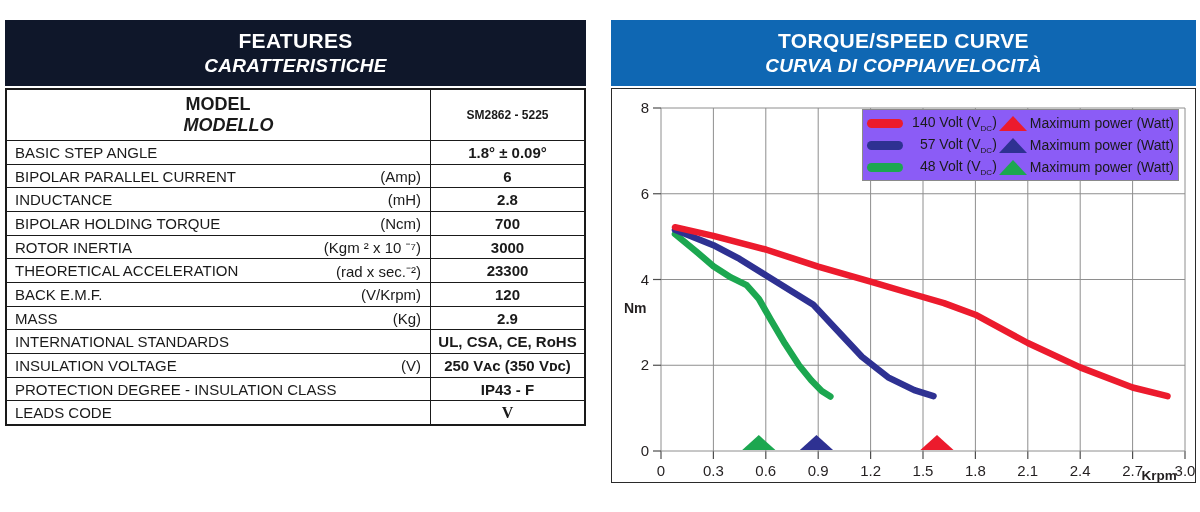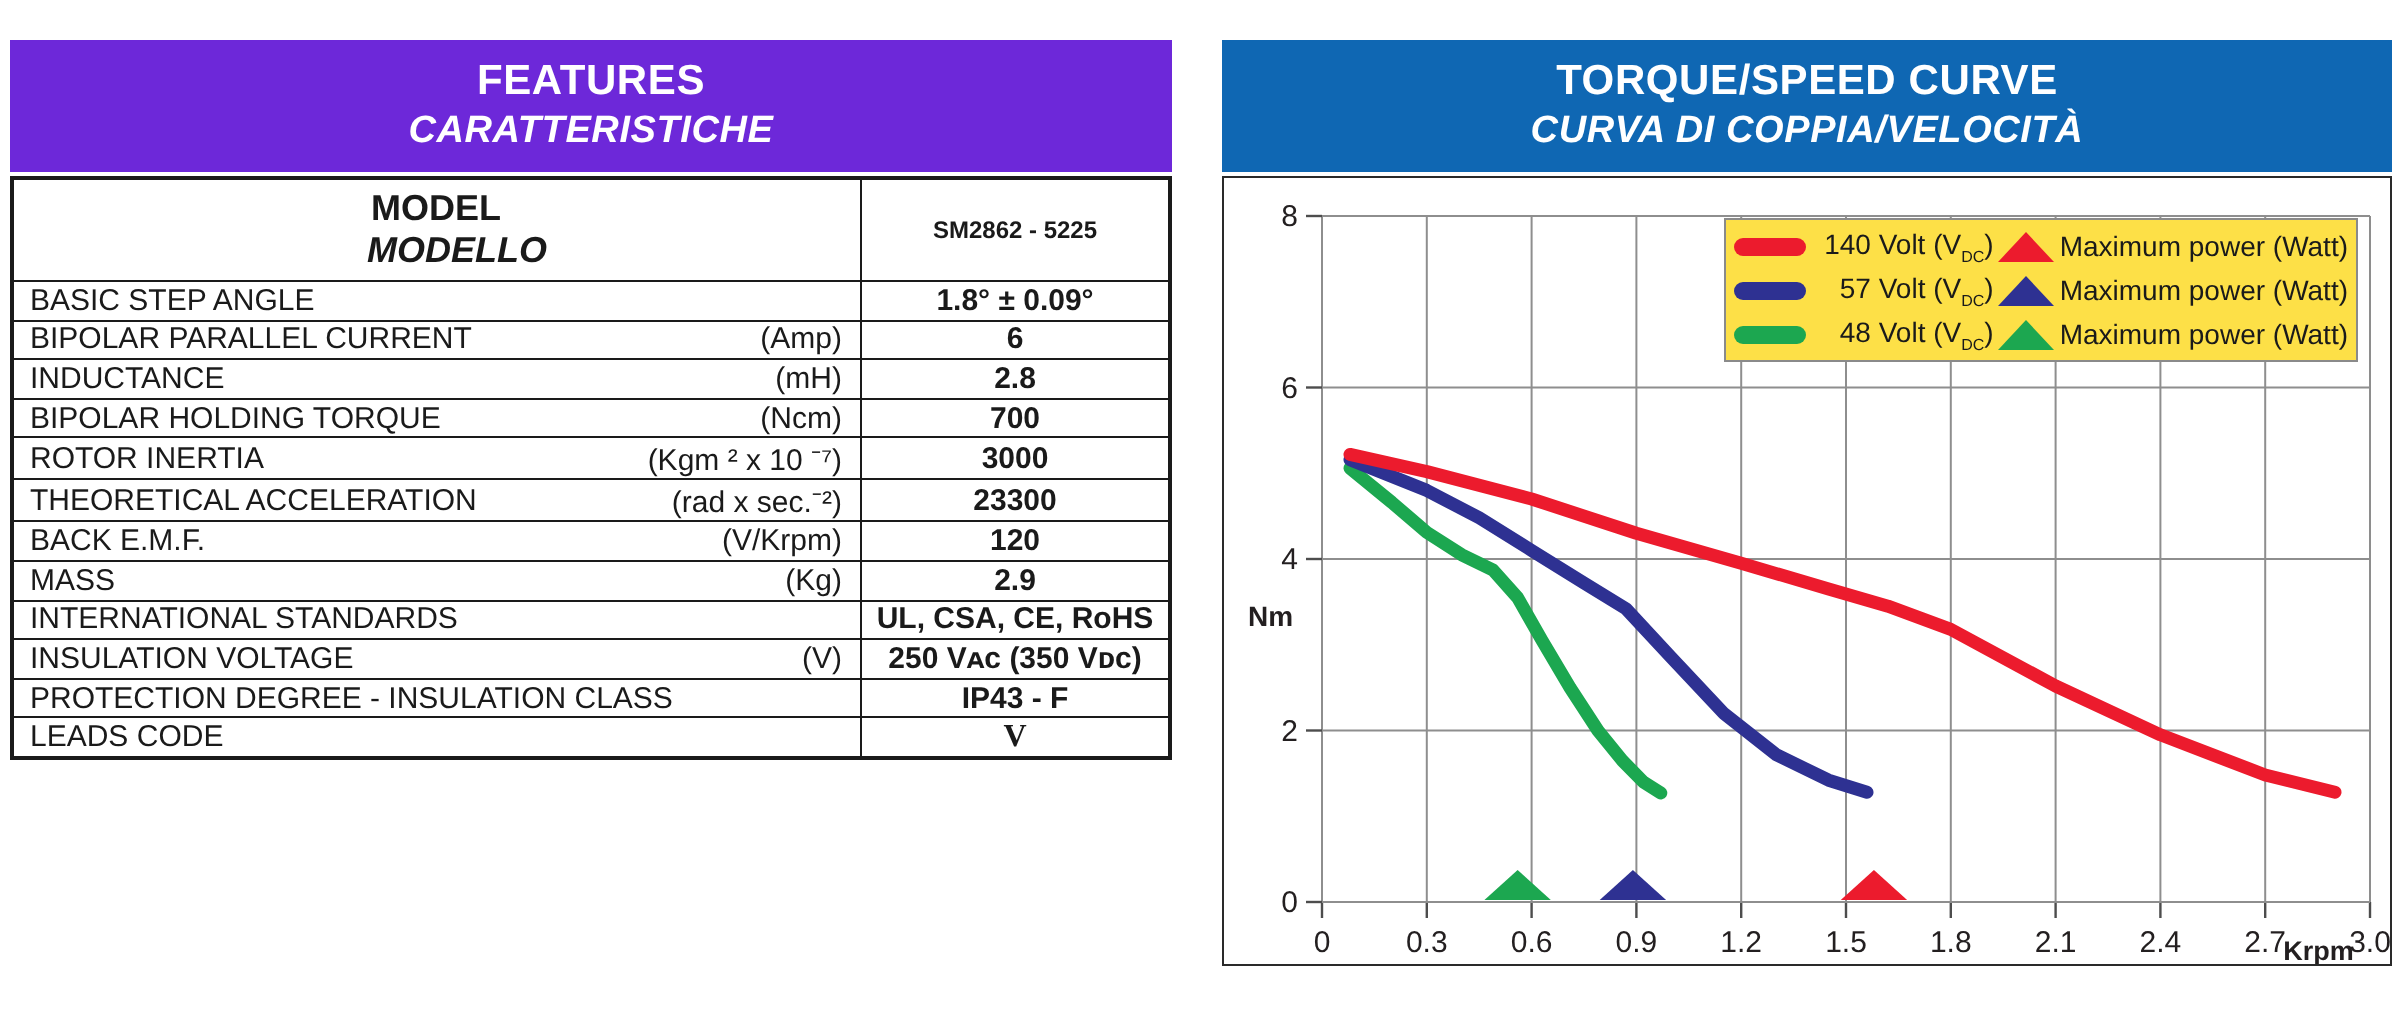--- a/index.html
+++ b/index.html
@@ -5,21 +5,21 @@
   html,body{margin:0;padding:0;background:#ffffff;}
   body{width:1200px;height:512px;position:relative;overflow:hidden;
        font-family:"Liberation Sans",sans-serif;color:#1a1a1a;}
   .panel-header{color:#fff;text-align:center;height:66px;display:flex;
        flex-direction:column;justify-content:center;line-height:1.25;}
   .ph-en{font-weight:bold;font-size:21px;letter-spacing:.3px;}
   .ph-it{font-weight:bold;font-style:italic;font-size:19px;letter-spacing:.3px;}
 
   
   #features-panel{position:absolute;left:5px;top:20px;width:581px;}
-  #spec-table{margin-top:2px;height:292px;border:2px solid #1a1a1a;
+  #spec-table{margin-top:2px;height:338px;border:2px solid #1a1a1a;
       box-sizing:border-box;display:flex;flex-direction:column;background:#fff;}
   .srow{display:flex;flex:1;border-top:1px solid #1a1a1a;align-items:stretch;}
   .srow:first-child{border-top:none;}
   .srow.model{flex:0 0 50px;}
   .lcell{width:424px;border-right:1px solid #1a1a1a;display:flex;
       align-items:center;padding:0 9px 0 8px;box-sizing:border-box;
       justify-content:space-between;font-size:15px;}
   .vcell{flex:1;display:flex;align-items:center;justify-content:center;
       font-size:15px;text-align:center;font-weight:bold;}
   .model .lcell{flex-direction:column;justify-content:center;line-height:1.15;}
@@ -31,37 +31,37 @@
 
   
   #chart-panel{position:absolute;left:611px;top:20px;width:585px;}
   #chart-box{margin-top:2px;height:395px;border:1px solid #2a2a2a;
       background:#fff;position:relative;box-sizing:border-box;}
   #chart-svg{display:block;}
   #chart-svg text{font-family:"Liberation Sans",sans-serif;fill:#231f20;}
 
   
   #legend{position:absolute;left:250px;top:20px;width:317px;height:72px;
-      border:1px solid #8a8a8a;background:#fde047;box-sizing:border-box;
+      border:1px solid #8a8a8a;background:#8b5cf6;box-sizing:border-box;
       display:flex;flex-direction:column;justify-content:space-evenly;
       padding:2px 4px;}
   .leg-row{display:flex;align-items:center;height:22px;}
   .pill{width:36px;height:9px;border-radius:5px;flex:0 0 36px;margin-right:4px;}
   .volt{width:102px;text-align:right;font-size:14px;white-space:nowrap;}
   .volt sub{font-size:8px;}
   .tri{width:0;height:0;border-left:14px solid transparent;
       border-right:14px solid transparent;border-bottom:15px solid #000;
       margin:0 3px 0 2px;}
   .pw{font-size:14px;white-space:nowrap;}
 </style>
 </head>
 <body>
 
 <div id="features-panel">
-  <div class="panel-header" style="background: #6d28d9;">
+  <div class="panel-header" style="background: #0f172a;">
     <div class="ph-en">FEATURES</div>
     <div class="ph-it">CARATTERISTICHE</div>
   </div>
   <div id="spec-table">
     <div class="srow model">
       <div class="lcell">
         <div class="model-en">MODEL</div>
         <div class="model-it">MODELLO</div>
       </div>
       <div class="vcell">SM2862 - 5225</div>

